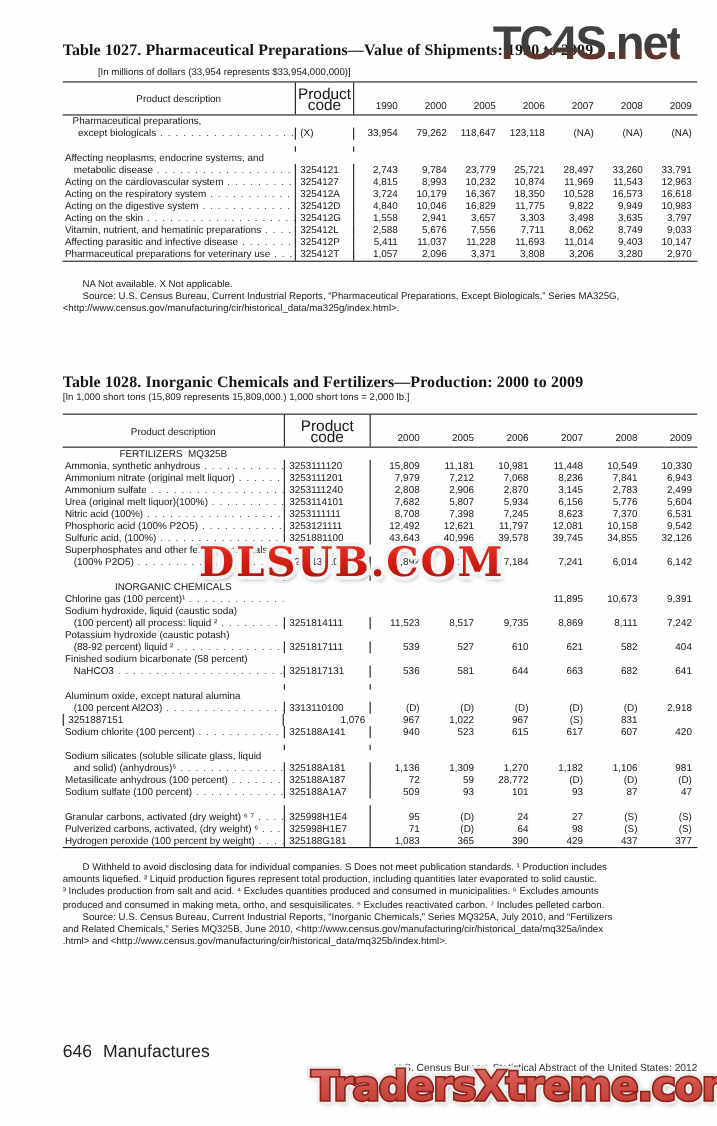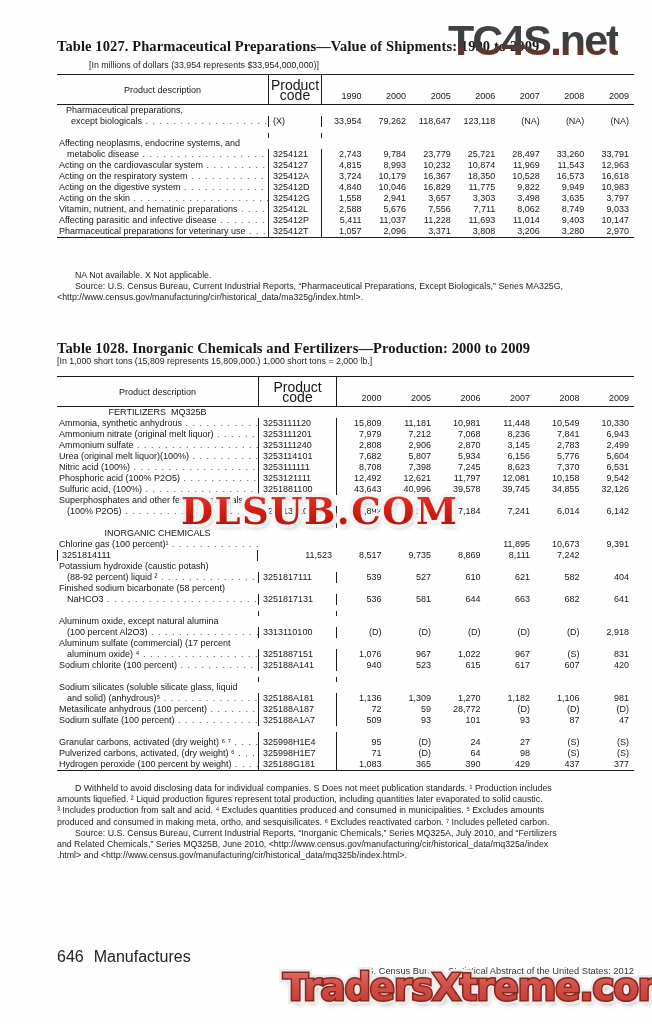--- a/index.html
+++ b/index.html
@@ -243,21 +243,21 @@
           <div class="td num">2,096</div>
           <div class="td num">3,371</div>
           <div class="td num">3,808</div>
           <div class="td num">3,206</div>
           <div class="td num">3,280</div>
           <div class="td num">2,970</div>
         </div>
       </div>
   </div>
 
-  <div class="abs notes" style="left:57px;top:270px;width:577px;">
+  <div class="abs notes" style="left:57px;top:253px;width:577px;">
     <div class="ind">NA Not available. X Not applicable.</div>
     <div class="ind">Source: U.S. Census Bureau, Current Industrial Reports, “Pharmaceutical Preparations, Except Biologicals,” Series MA325G,</div>
     <div>&lt;http://www.census.gov/manufacturing/cir/historical_data/ma325g/index.html&gt;.</div>
   </div>
 
   <div class="abs tbl-title" style="left:57px;top:340px;width:580px;">Table 1028. Inorganic Chemicals and Fertilizers—Production: 2000 to 2009</div>
   <div class="abs unit-note" style="left:57px;top:356px;">[In 1,000 short tons (15,809 represents 15,809,000.) 1,000 short tons = 2,000 lb.]</div>
 
   <div class="abs tbl" style="left:57px;top:376px;">
     <div class="thead grid28">
@@ -437,20 +437,24 @@
           <div class="td code"></div>
           <div class="td num"></div>
           <div class="td num"></div>
           <div class="td num"></div>
           <div class="td num">11,895</div>
           <div class="td num">10,673</div>
           <div class="td num">9,391</div>
         </div>
 
         <div class="row grid28 two">
+          <div class="td desc">
+            <div class="lbl l1">Sodium hydroxide, liquid (caustic soda)</div>
+            <div class="lbl l2">(100 percent) all process: liquid ²</div>
+          </div>
           <div class="td code">3251814111</div>
           <div class="td num">11,523</div>
           <div class="td num">8,517</div>
           <div class="td num">9,735</div>
           <div class="td num">8,869</div>
           <div class="td num">8,111</div>
           <div class="td num">7,242</div>
         </div>
 
         <div class="row grid28 two">
@@ -504,24 +508,20 @@
           <div class="td code">3313110100</div>
           <div class="td num">(D)</div>
           <div class="td num">(D)</div>
           <div class="td num">(D)</div>
           <div class="td num">(D)</div>
           <div class="td num">(D)</div>
           <div class="td num">2,918</div>
         </div>
 
         <div class="row grid28 two">
-          <div class="td desc">
-            <div class="lbl l1">Aluminum sulfate (commercial) (17 percent</div>
-            <div class="lbl l2">aluminum oxide) ⁴</div>
-          </div>
           <div class="td code">3251887151</div>
           <div class="td num">1,076</div>
           <div class="td num">967</div>
           <div class="td num">1,022</div>
           <div class="td num">967</div>
           <div class="td num">(S)</div>
           <div class="td num">831</div>
         </div>
 
         <div class="row grid28 one">

